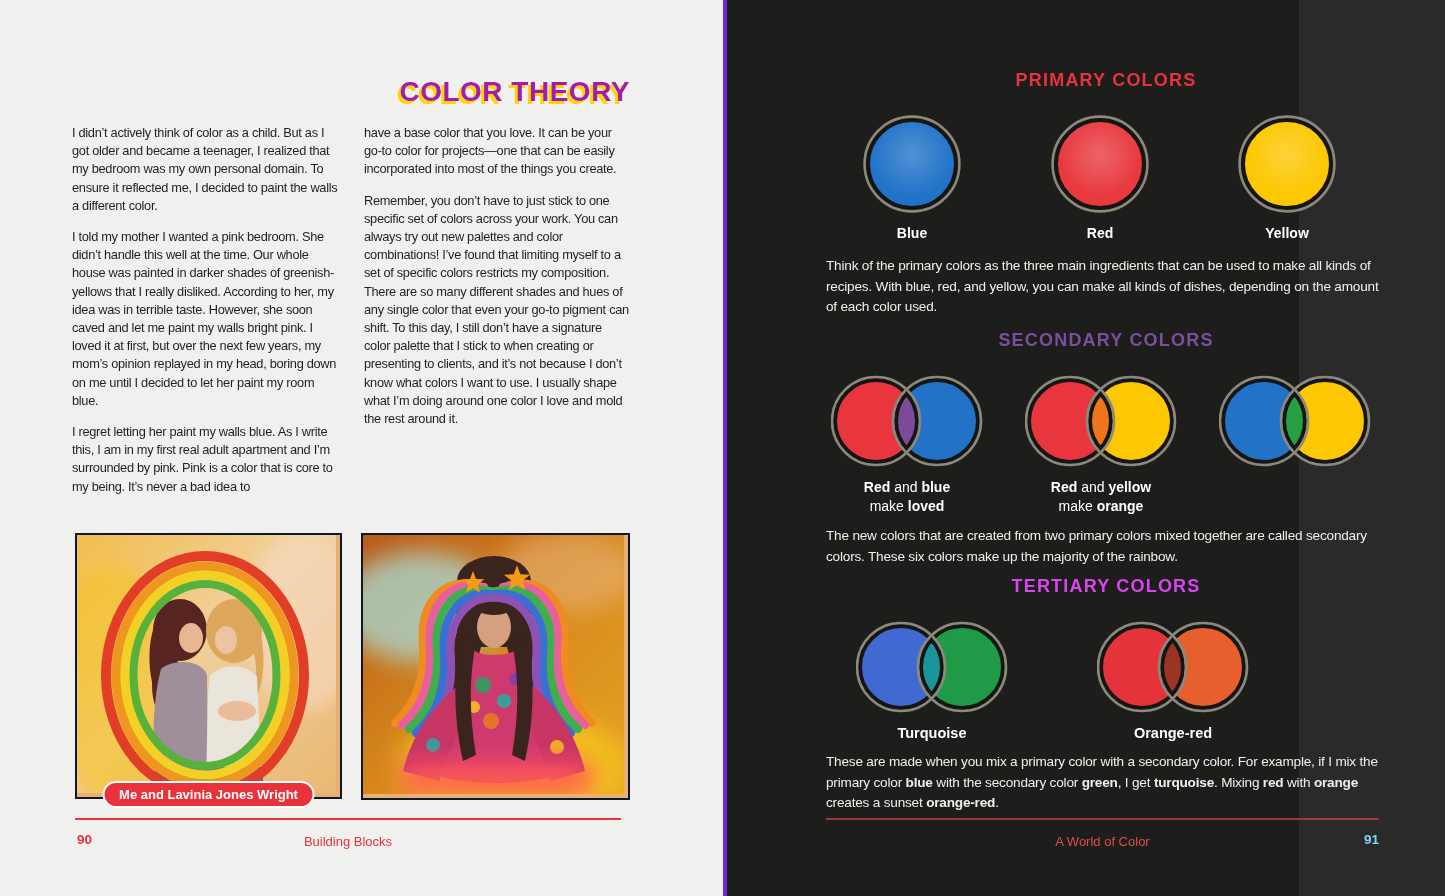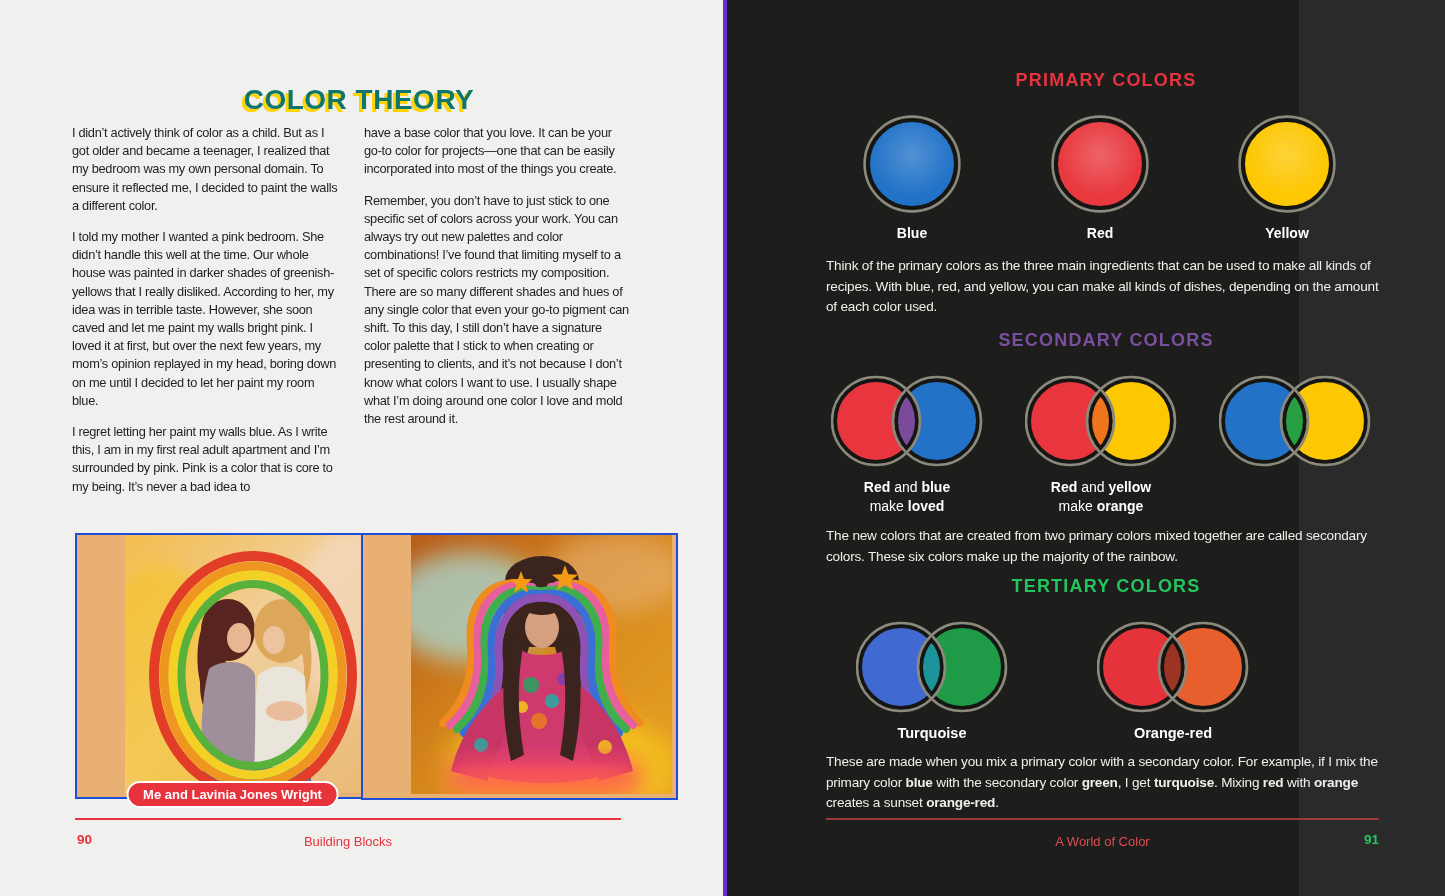--- a/index.html
+++ b/index.html
@@ -3,42 +3,42 @@
 <meta charset="utf-8">
 <style>
   html,body{margin:0;padding:0;background:#2a2a2a;}
   .spread{position:relative;width:1445px;height:896px;overflow:hidden;display:flex;
           font-family:"Liberation Sans","DejaVu Sans",sans-serif;}
   .page{position:relative;height:896px;}
   .page-left{width:723px;background:#f0f0ee;}
   .page-right{width:576px;background:#1d1d1b;border-left:4px solid #6d28d9;box-sizing:border-box;}
 
   
-  .title{position:absolute;top:76px;left:72px;width:558px;margin:8px;text-align:center;
-         font-size:28px;font-weight:800;letter-spacing:.5px;color:#0f766e;
+  .title{position:absolute;top:76px;left:72px;width:558px;margin:0;text-align:right;
+         font-size:28px;font-weight:800;letter-spacing:.5px;color:#a21caf;
          text-shadow:-3px 3px 0 #ffd400;}
   .columns{position:absolute;top:124px;left:72px;width:558px;display:flex;gap:26px;}
   .col{width:266px;}
   .col p{margin:0 0 13px 0;font-size:12.8px;line-height:18.2px;letter-spacing:-.3px;color:#1f1f1f;}
-  .photo{position:absolute;top:533px;margin:0;border:2px solid #1d4ed8;background:#e8b173;padding-left:48px;}
+  .photo{position:absolute;top:533px;margin:0;border:2px solid #0f172a;background:#e8b173;}
   .photo svg{display:block;}
   .photo-a{left:75px;width:263px;height:262px;}
   .photo-b{left:361px;width:265px;height:263px;}
   .caption-pill{position:absolute;left:50%;bottom:-11px;transform:translateX(-50%);
       background:#e8323c;color:#fff;font-weight:700;font-size:13px;line-height:1;
       padding:5px 15px;border:2.5px solid #fff;border-radius:15px;white-space:nowrap;}
 
   
   .footer{position:absolute;top:818px;}
   .footer-left{left:75px;width:546px;border-top:2px solid #e8323c;}
   .footer-right{left:99px;width:553px;border-top:2px solid #9c393b;}
   .footer-inner{position:relative;margin-top:12px;text-align:center;}
   .pageno{position:absolute;top:0;font-weight:700;font-size:13.5px;}
   .footer-left .pageno{left:2px;color:#e8323c;}
-  .footer-right .pageno{right:0;color:#22c55e;margin-left:13px;}
+  .footer-right .pageno{right:0;color:#7dd3fc;margin-left:13px;}
   .chapter{font-size:13px;color:#e8323c;}
   .footer-right .chapter{color:#e04b52;}
 
   
   .rp-section{position:absolute;left:99px;width:560px;}
   .s-primary{top:70px;} .s-secondary{top:330px;} .s-tertiary{top:576px;}
   .rp-heading{margin:0;text-align:center;font-size:18px;font-weight:800;letter-spacing:1.2px;}
   .swatch{position:absolute;top:42px;width:104px;text-align:center;}
   .sw-0{left:34px;} .sw-1{left:222px;} .sw-2{left:409px;}
   .swatch-label{margin-top:5px;color:#ffffff;font-weight:700;font-size:14px;}
@@ -290,21 +290,21 @@
               <circle cx="45" cy="47" r="41" fill="none" stroke="#151513" stroke-width="4"></circle>
               <circle cx="106" cy="47" r="41" fill="none" stroke="#151513" stroke-width="4"></circle>
               <circle cx="45" cy="47" r="44" fill="none" stroke="#8b897b" stroke-width="2.6"></circle>
               <circle cx="106" cy="47" r="44" fill="none" stroke="#8b897b" stroke-width="2.6"></circle>
             </svg></div>
       </div>
       <p class="rp-para p-secondary">The new colors that are created from two primary colors mixed together are called secondary colors. These six colors make up the majority of the rainbow.</p>
     </div>
 
     <div class="rp-section s-tertiary">
-      <h2 class="rp-heading" style="color: #22c55e;">TERTIARY COLORS</h2>
+      <h2 class="rp-heading" style="color: #d946ef;">TERTIARY COLORS</h2>
       <div class="venn-group vg3-0">
         <div><svg width="152" height="94" viewBox="0 0 152 94" aria-hidden="true">
               <defs>
                 <clipPath id="lens6">
                   <circle cx="45" cy="47" r="41"></circle>
                 </clipPath>
               </defs>
               <circle cx="45" cy="47" r="41" fill="#4169d2"></circle>
               <circle cx="106" cy="47" r="41" fill="#1f9b47"></circle>
               <circle cx="106" cy="47" r="41" fill="#1b949b" clip-path="url(#lens6)"></circle>

